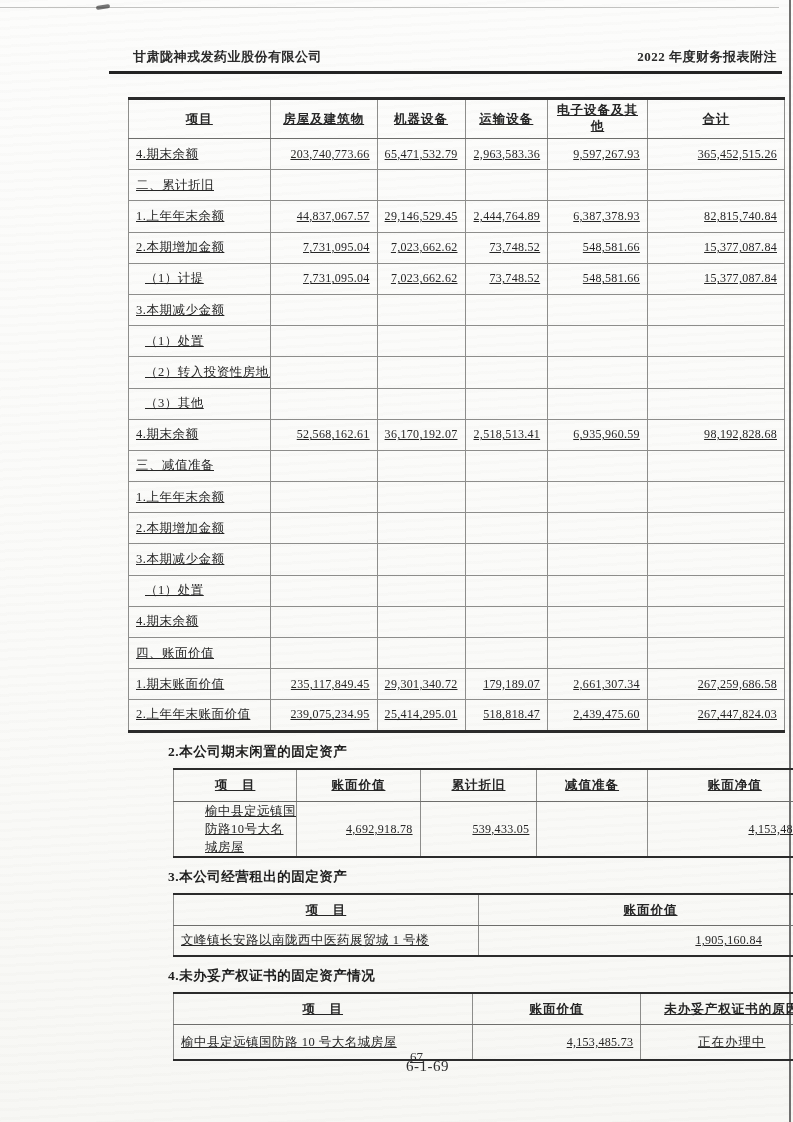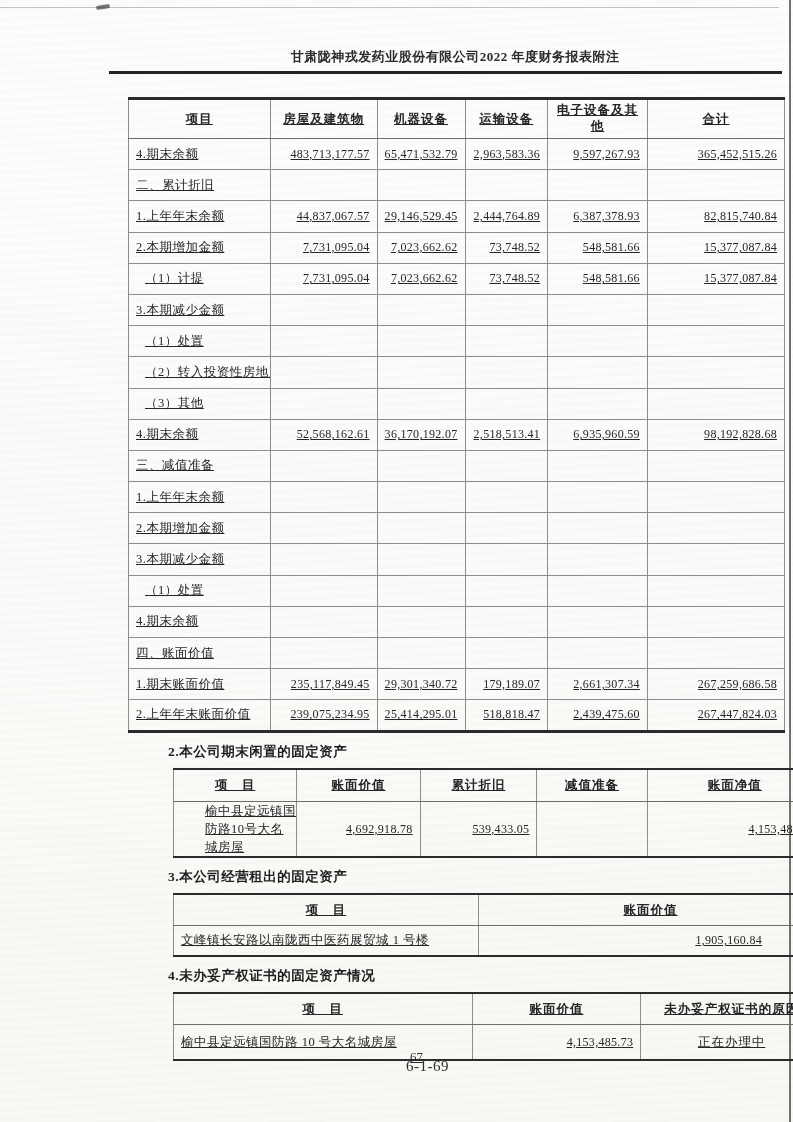--- a/index.html
+++ b/index.html
@@ -13,21 +13,21 @@
     background:linear-gradient(180deg,#fcfcfb 0%,#fafaf8 60%,#f7f7f4 100%);
     overflow:hidden;
   }
   
   .edge-right{ position:absolute; top:0; bottom:0; right:2px; width:2px; background:#4d4d4d; opacity:.8; }
   .edge-top{ position:absolute; top:7px; left:0; width:779px; height:1px; background:#c2c2c0; }
   .blob-topleft{ position:absolute; top:5px; left:96px; width:14px; height:4px; background:#3c3c3c; transform:rotate(-8deg); border-radius:2px; opacity:.7;}
 
   .doc-header{
     position:absolute; top:48px; left:133px; width:644px;
-    display:flex; justify-content:center;
+    display:flex; justify-content:space-between;
     font-size:13px; letter-spacing:.5px; font-weight:bold; color:#2b2b2b;
   }
   .header-rule{ position:absolute; top:71px; left:109px; width:673px; height:0;
     border-top:3px solid #242424; }
 
   .content{ position:absolute; top:97px; left:128px; width:657px; }
 
   table{ border-collapse:collapse; width:657px; table-layout:fixed;
          font-size:12.5px; color:#262626;text-decoration:underline; }
   th,td{ border:1px solid #8d8d8b; overflow:hidden; white-space:nowrap; }
@@ -99,21 +99,21 @@
             <th>房屋及建筑物</th>
             <th>机器设备</th>
             <th>运输设备</th>
             <th class="wrap">电子设备及其他</th>
             <th>合计</th>
           </tr>
         </thead>
       <tbody>
           <tr>
             <td class="lbl">4.期末余额</td>
-            <td class="num">483,713,177.57</td>
+            <td class="num">203,740,773.66</td>
             <td class="num">65,471,532.79</td>
             <td class="num">2,963,583.36</td>
             <td class="num">9,597,267.93</td>
             <td class="num">365,452,515.26</td>
           </tr>
           <tr>
             <td class="lbl">二、累计折旧</td>
             <td class="num"></td>
             <td class="num"></td>
             <td class="num"></td>

